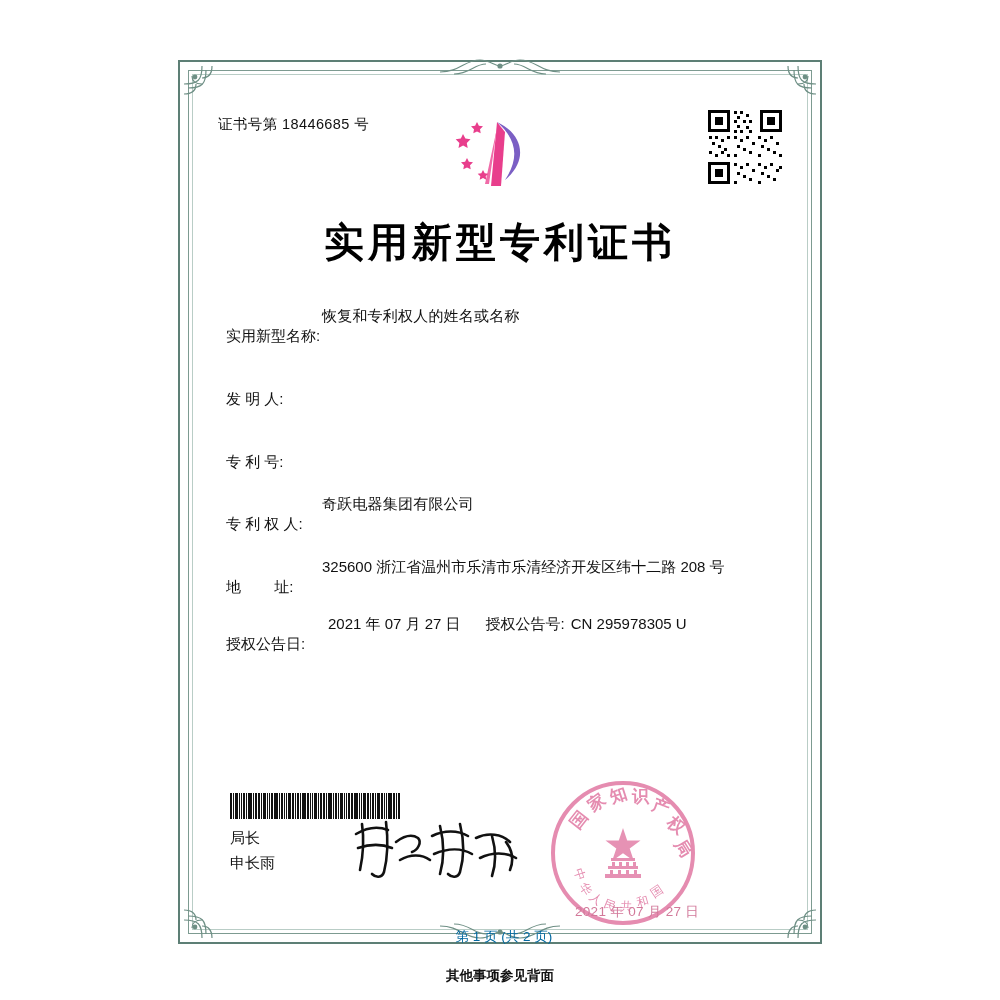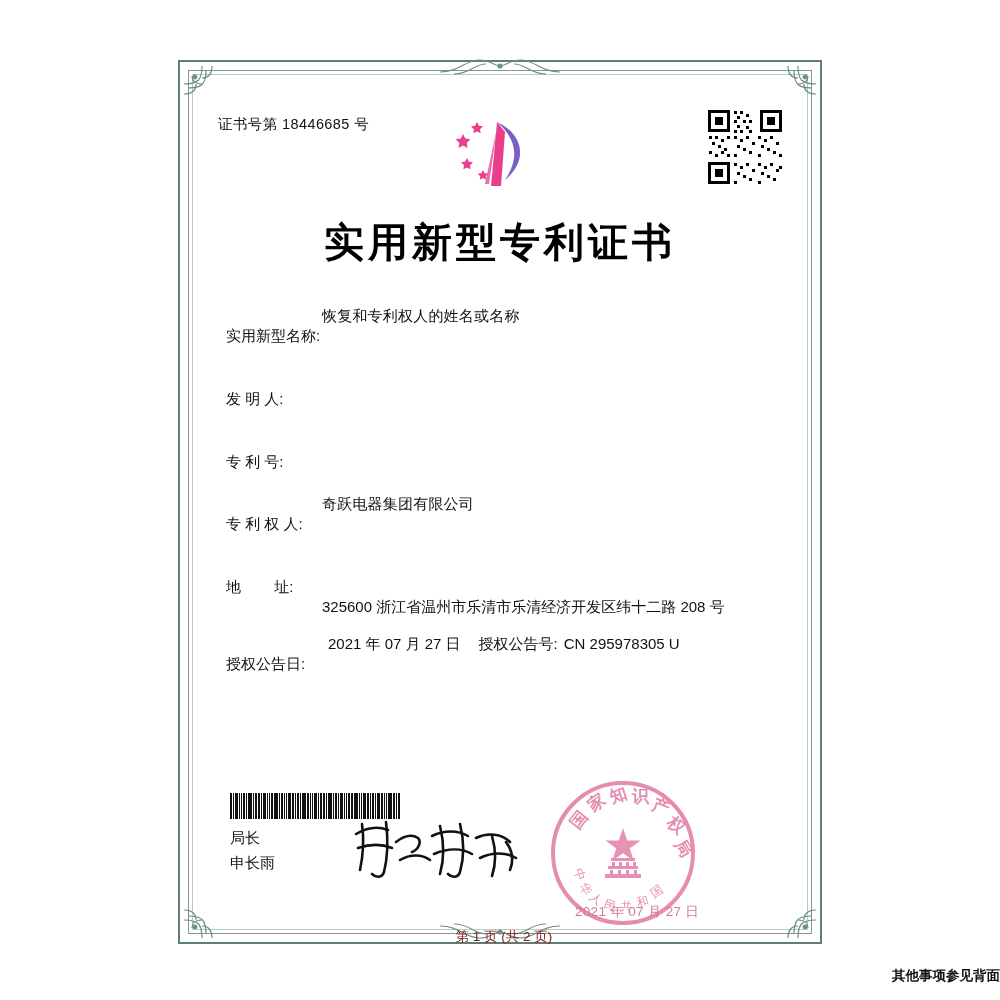--- a/index.html
+++ b/index.html
@@ -146,32 +146,31 @@
     margin-top: 20px;
   }
   .field-value {
     flex: 1 1 auto;
     letter-spacing: .2px;
   }
   .field-row.double {
     margin-bottom: 14px;
   }
   .field-inline-label {
-    margin-left: 18px;
+    margin-left: 25px;
     flex: 0 0 auto;
     white-space: pre;
   }
   .field-inline-value {
     margin-left: 6px;
     flex: 0 0 auto;
   }
   .addr-value {
     flex: 1 1 auto;
     max-width: 420px;
-    margin-top: 40px;
   }
 
   
   .paras {
     position: absolute;
     left: 228px;
     top: 610px;
     width: 546px;
     font-size: 14.2px;
     line-height: 1.95;
@@ -240,27 +239,27 @@
   }
 
   
   .page-no {
     position: absolute;
     left: 8px; right: 0;
     top: 928px;
     text-align: center;
     font-size: 13.5px;
     font-family: "Liberation Sans", sans-serif;
-    color: #7f1d1d;
+    color: #0369a1;
   }
   .back-note {
     position: absolute;
     left: 0; right: 0;
     top: 967px;
-    text-align: right;
+    text-align: center;
     font-size: 13.5px;
     font-weight: bold;
     font-family: Liberation Mono, monospace;
     color: #111;
   }
 </style>
 </head>
 <body>
 
 <div class="page">

